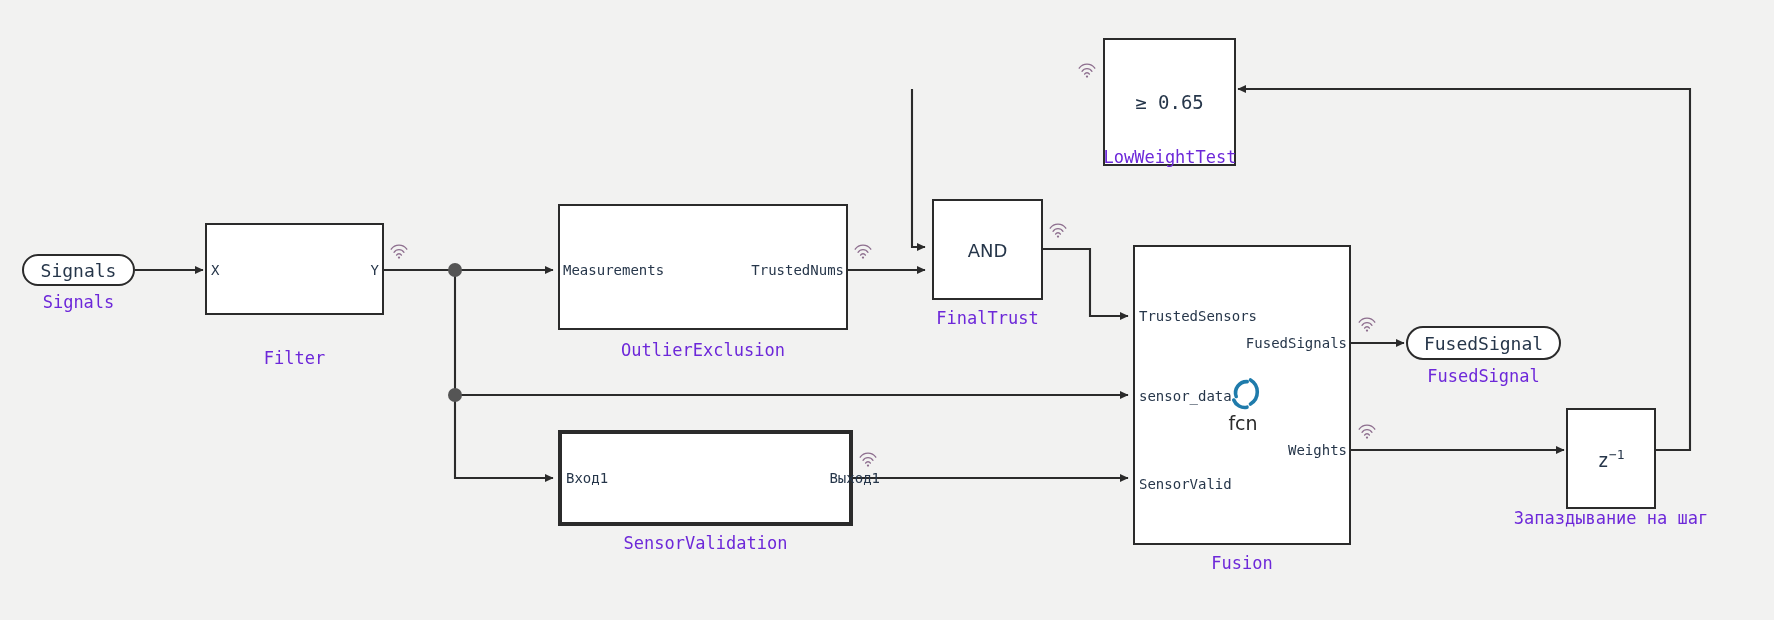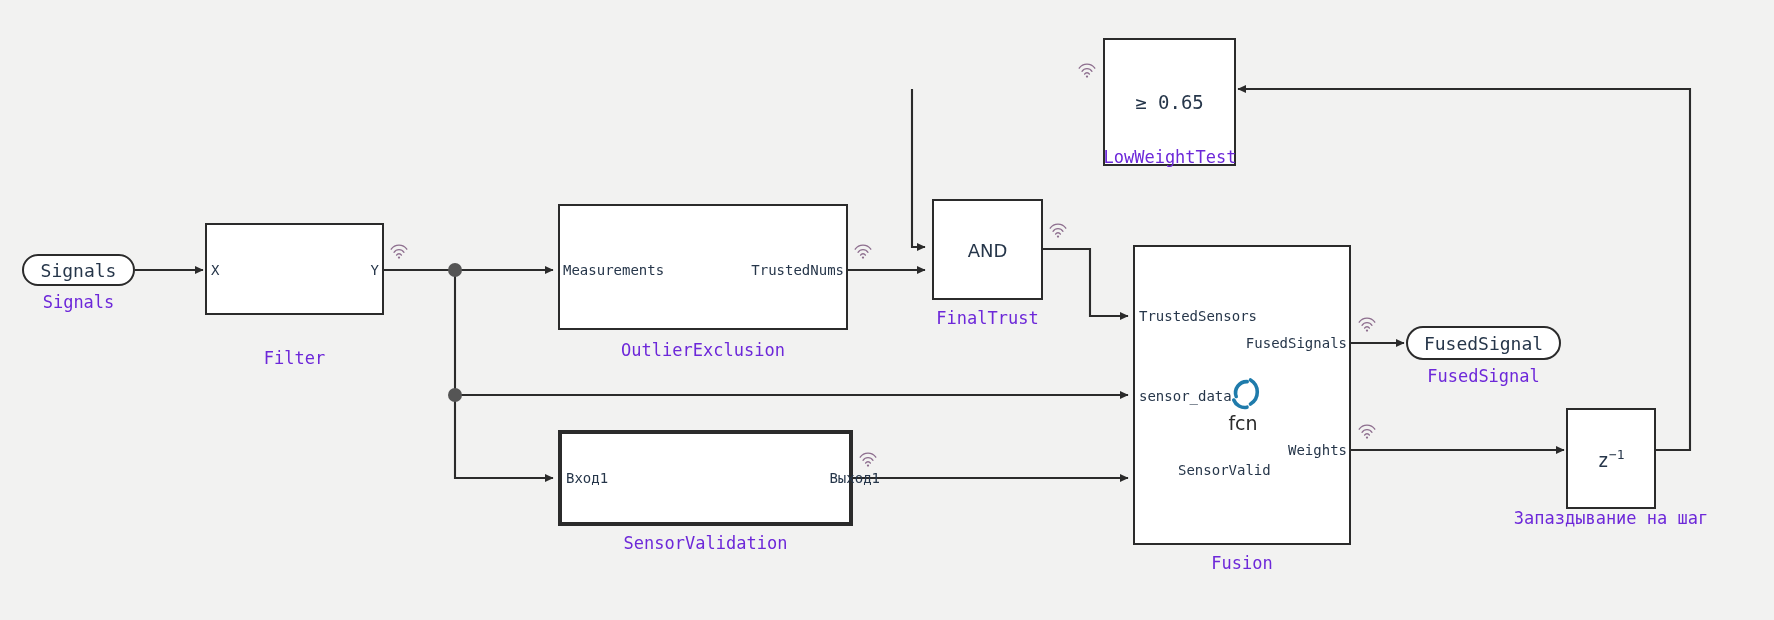--- a/index.html
+++ b/index.html
@@ -208,21 +208,21 @@
       <path d="M2.2,6.2 A9.6,9.6 0 0 1 17.8,6.2"></path>
       <path d="M5.0,9.3 A6.0,6.0 0 0 1 15.0,9.3"></path>
       <path d="M7.6,12.1 A2.8,2.8 0 0 1 12.4,12.1"></path>
     </g>
     <circle cx="10" cy="14.6" r="1.15" fill="#8d6e8e"></circle>
   </svg>
 
   <div class="block" style="left:1133px; top:245px; width:218px; height:300px;"></div>
   <div class="port-label left" style="left:1139px; top:316px;">TrustedSensors</div>
   <div class="port-label left" style="left:1139px; top:396px;">sensor_data</div>
-  <div class="port-label left" style="left:1139px; top:470px;margin-left:39px;">SensorValid</div>
+  <div class="port-label left" style="left:1139px; top:484px;">SensorValid</div>
   <div class="port-label right" style="left:1347px; top:343px;">FusedSignals</div>
   <div class="port-label right" style="left:1347px; top:450px;">Weights</div>
   <div class="block-label" style="left:1133px; top:553px; width:218px;">Fusion</div>
 
   <svg class="fcn-icon" style="left:1220px; top:371px;" viewBox="0 0 46 46">
     <g fill="none" stroke="#1f7bab" stroke-width="3.6" stroke-linecap="round">
       <path d="M30.5,9.0 A14,14 0 0 1 30.5,33.0"></path>
       <path d="M27.2,10.6 A11.2,11.2 0 0 0 16.2,25.5"></path>
       <path d="M13.8,29.0 A11.6,11.6 0 0 0 27.0,36.2"></path>
     </g>

